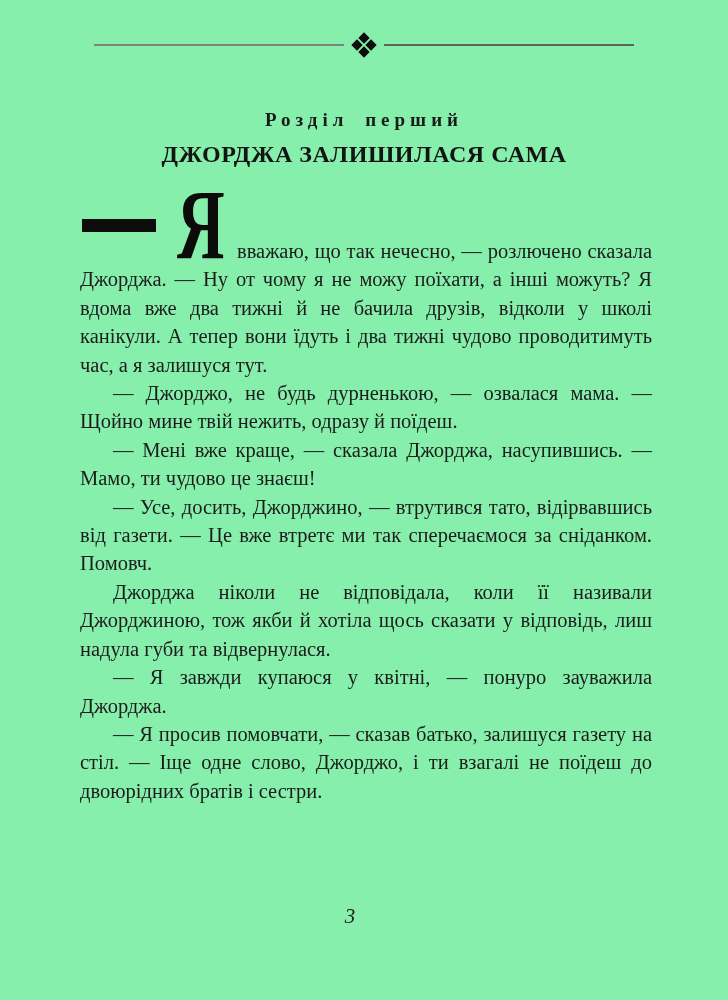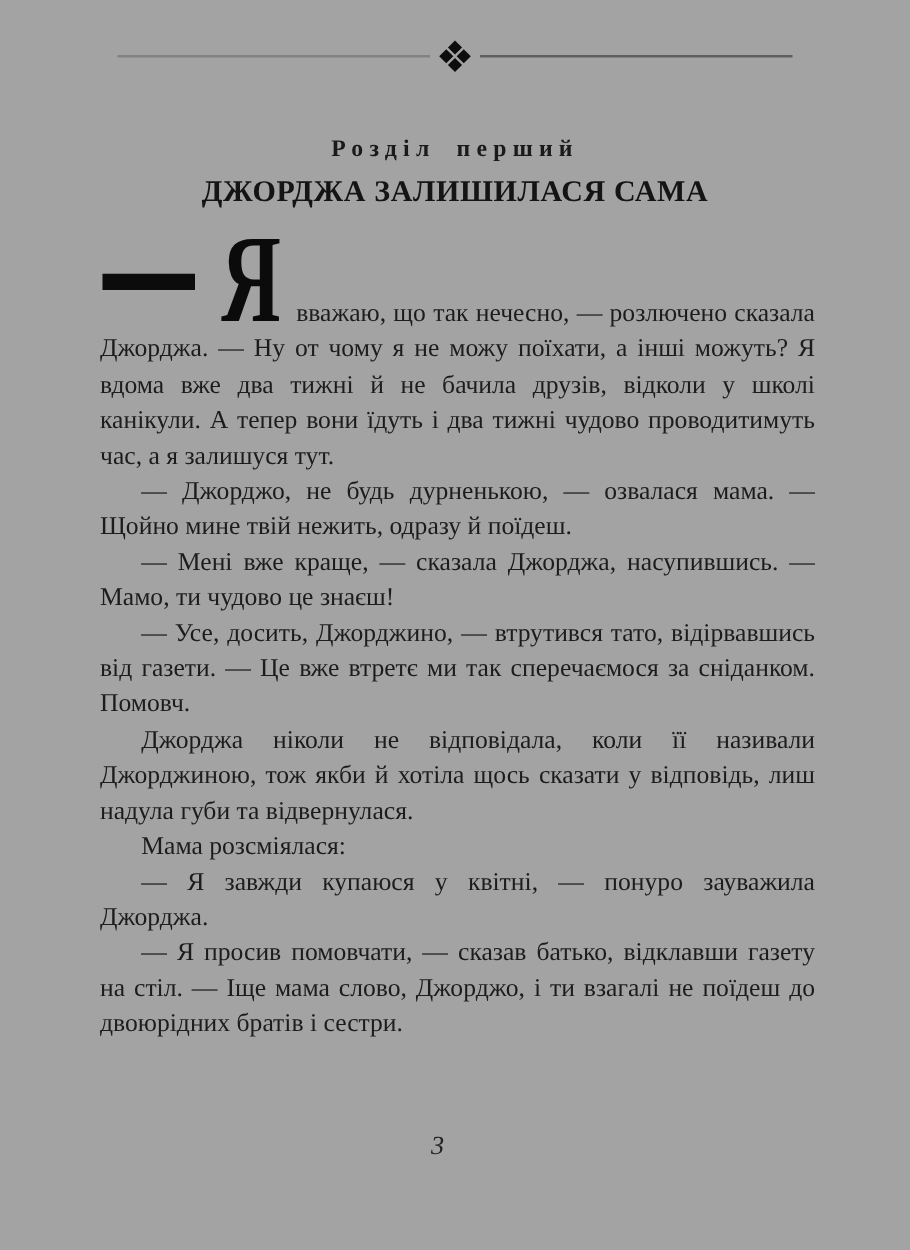--- a/index.html
+++ b/index.html
@@ -1,19 +1,19 @@
 <!DOCTYPE html>
 <html lang="uk"><head>
 <meta charset="utf-8">
 <style>
   html,body{margin:0;padding:0;background:#ffffff;}
   .page{
     position:relative;
     width:728px;height:1000px;
-    background:#a3a3a3;
+    background:#86efac;
     overflow:hidden;
     font-family:"Liberation Serif","DejaVu Serif",serif;
     color:#1c1c1c;
   }
 
   
   .divider{
     position:absolute;top:33px;left:94px;width:540px;height:24px;
     display:flex;align-items:center;
   }
@@ -91,20 +91,19 @@
 
   <div class="bodytext">
     <span class="bigdash"></span>
     <span class="bigcap">Я</span>
 
     <p class="first"><span>вважаю, що так нечесно, — розлючено сказала Джорджа. — Ну от чому я не можу поїхати, а інші можуть? Я вдома вже два тижні й не бачила друзів, відколи у школі канікули. А тепер вони їдуть і два тижні чудово проводитимуть час, а я залишуся тут.</span></p>
     <p>— Джорджо, не будь дурненькою, — озвалася мама. — Щойно мине твій нежить, одразу й поїдеш.</p>
     <p>— Мені вже краще, — сказала Джорджа, насупившись. — Мамо, ти чудово це знаєш!</p>
     <p>— Усе, досить, Джорджино, — втрутився тато, відірвавшись від газети. — Це вже втретє ми так сперечаємося за сніданком. Помовч.</p>
     <p>Джорджа ніколи не відповідала, коли її називали Джорджиною, тож якби й хотіла щось сказати у відповідь, лиш надула губи та відвернулася.</p>
-    <p>Мама розсміялася:</p>
     <p>— Я завжди купаюся у квітні, — понуро зауважила Джорджа.</p>
-    <p>— Я просив помовчати, — сказав батько, відклавши газету на стіл. — Іще мама слово, Джорджо, і ти взагалі не поїдеш до двоюрідних братів і сестри.</p>
+    <p>— Я просив помовчати, — сказав батько, залишуся газету на стіл. — Іще одне слово, Джорджо, і ти взагалі не поїдеш до двоюрідних братів і сестри.</p>
   </div>
 
   <div class="pagenum">3</div>
 
 </div>
 
 </body></html>

